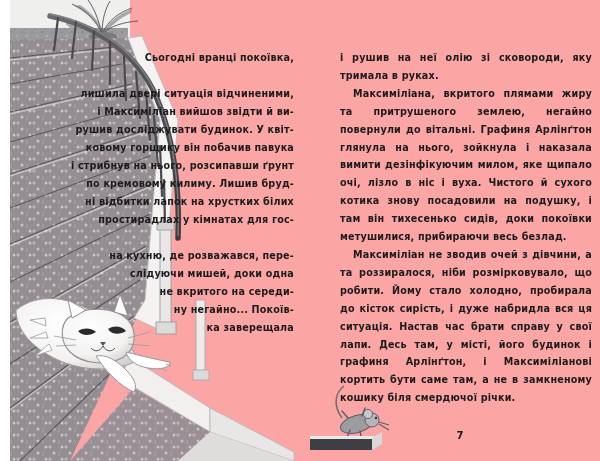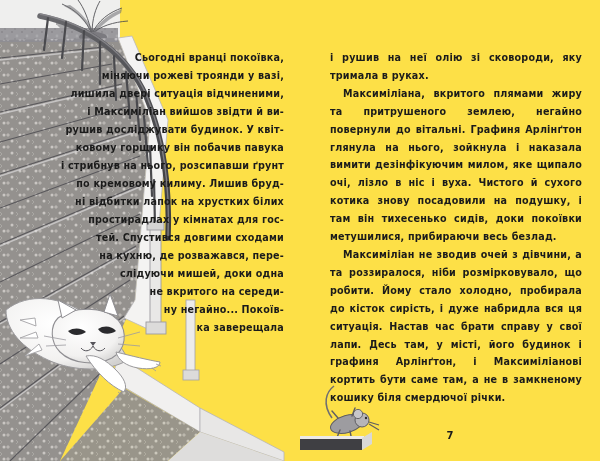--- a/index.html
+++ b/index.html
@@ -1,21 +1,21 @@
 <!DOCTYPE html>
 <html><head>
 <meta charset="utf-8">
 <style>
   html,body{margin:0;padding:0;}
   body{
     width:600px;height:461px;overflow:hidden;position:relative;
     background:#ffffff;
     font-family:"DejaVu Sans","Liberation Sans",sans-serif;
   }
-  #page{position:absolute;inset:0;background:#fde047;overflow:hidden;}
+  #page{position:absolute;inset:0;background:#fca5a5;overflow:hidden;margin-left:10px;}
 
   
   .illus{position:absolute;inset:0;pointer-events:none;}
 
   
   .col{
     position:absolute;
     color:#1b1b1b;
     font-size:9.6px;
     line-height:17.9px;
@@ -227,30 +227,28 @@
       <path d="M332 418 C322 404 326 392 334 386" stroke="#6e6d72" stroke-width="1.5" fill="none"></path>
 
       <rect x="300" y="438" width="62" height="12" fill="#3f3f43"></rect>
       <rect x="300" y="436" width="64" height="3" fill="#eceae9"></rect>
       <polygon points="362,438 372,432 372,444 362,450" fill="#d9d8d6"></polygon>
     </g>
   </svg>
 
   <div id="col-left" class="col">
     <div class="ln" style="top:0px;">Сьогодні вранці покоївка,</div>
-    <div class="ln" style="top:18px;">міняючи рожеві троянди у вазі,</div>
     <div class="ln" style="top:36px;">лишила двері ситуація відчиненими,</div>
     <div class="ln" style="top:54px;">і Максиміліан вийшов звідти й ви-</div>
     <div class="ln" style="top:72px;">рушив досліджувати будинок. У квіт-</div>
     <div class="ln" style="top:90px;">ковому горщику він побачив павука</div>
     <div class="ln" style="top:108px;">і стрибнув на нього, розсипавши ґрунт</div>
     <div class="ln" style="top:144px;">ні відбитки лапок на хрустких білих</div>
     <div class="ln" style="top:126px;">по кремовому килиму. Лишив бруд-</div>
     <div class="ln" style="top:162px;">простирадлах у кімнатах для гос-</div>
-    <div class="ln" style="top:180px;">тей. Спустився довгими сходами</div>
     <div class="ln" style="top:198px;">на кухню, де розважався, пере-</div>
     <div class="ln" style="top:216px;">слідуючи мишей, доки одна</div>
     <div class="ln" style="top:234px;">не вкритого на середи-</div>
     <div class="ln" style="top:252px;">ну негайно... Покоїв-</div>
     <div class="ln" style="top:270px;">ка заверещала</div>
   </div>
 
   <div id="col-right" class="col">
     <p>і рушив на неї олію зі сковороди, яку трима­ла в руках.</p>
     <p class="ind">Максиміліана, вкритого плямами жиру та притрушеного землею, негайно повернули до вітальні. Графиня Арлінґтон глянула на нього, зойкнула і наказала вимити дезінфікуючим милом, яке щипало очі, лізло в ніс і вуха. Чи­стого й сухого котика знову посадовили на подушку, і там він тихесенько сидів, доки по­коївки метушилися, прибираючи весь безлад.</p>

